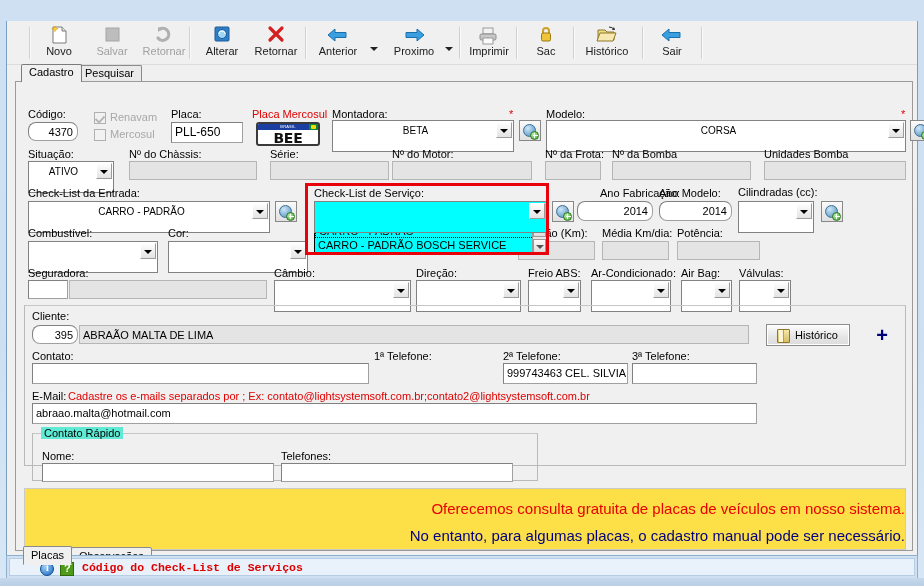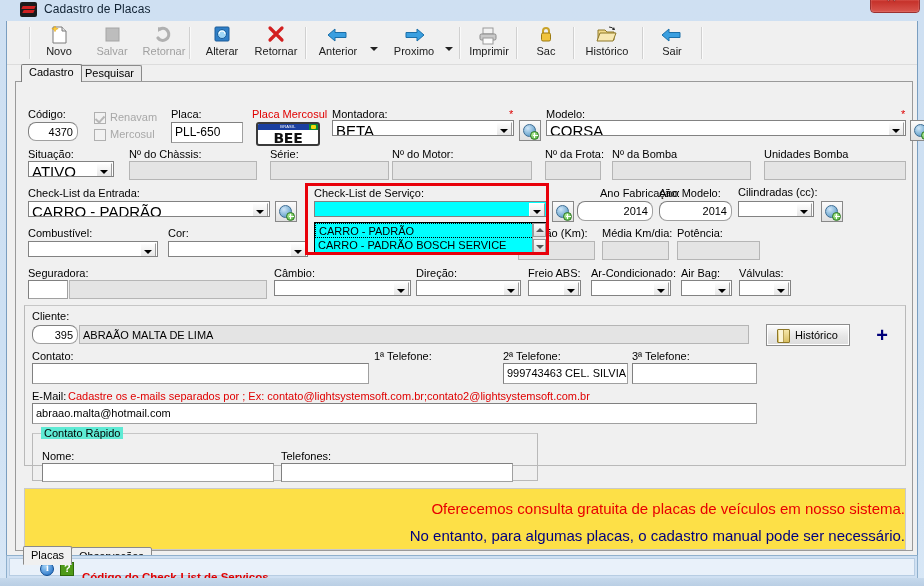--- a/index.html
+++ b/index.html
@@ -102,24 +102,24 @@
   .lbl.red{color:#e00000;}
   .inp{
     position:absolute;height:19px;box-sizing:border-box;
     border:1px solid #a0a0a0;border-top-color:#808080;border-left-color:#808080;
     background:#fff;font-size:11px;color:#000;
     padding:2px 3px 0 3px;line-height:14px;white-space:nowrap;overflow:hidden;
   }
   .inp.ro{background:#e4e4e4;border-color:#b5b5b5;}
   .inp.num{text-align:right;padding-right:4px;border-radius:8px;}
   .combo{
-    position:absolute;height:16px;box-sizing:border-box;
+    position:absolute;height:32px;box-sizing:border-box;
     border:1px solid #828282;background:#fff;
-    font-size:15px;color:#000;padding:2px 18px 0 3px;
-    line-height:15px;white-space:nowrap;overflow:hidden;
+    font-size:10px;color:#000;padding:2px 18px 0 3px;
+    line-height:15px;white-space:nowrap;overflow:hidden;text-align:center;
   }
   .combo .arw{
     position:absolute;right:1px;top:1px;width:16px;height:16px;
     background:linear-gradient(to bottom,#fdfdfd,#e3e3e3);
     border:1px solid #9b9b9b;border-top-color:#fff;border-left-color:#fff;
     box-sizing:border-box;
   }
   .combo .arw:after{
     content:"";position:absolute;left:3px;top:6px;
     border-left:4px solid transparent;border-right:4px solid transparent;
@@ -293,40 +293,33 @@
   }
   .sb-help{
     position:absolute;left:50px;top:3px;width:14px;height:14px;
     background:#4f9a18;border:1px solid #2f6a08;box-sizing:border-box;
   }
   .sb-help:after{
     content:"?";position:absolute;left:3px;top:-1px;color:#fff;
     font-size:11px;font-weight:bold;
   }
   .sb-text{
-    position:absolute;left:72px;top:12px;color:#e00000;
-    font-size:11.5px;font-weight:bold;
+    position:absolute;left:72px;top:2px;color:#e00000;
+    font-size:11.5px;font-weight:bold;font-family:Liberation Mono, monospace;
   }
   .bottom-edge{
     position:absolute;left:0;top:578px;width:924px;height:8px;
     background:linear-gradient(to bottom,#c6d9ec,#b9cee4);
   }
 </style>
 </head>
 <body>
 
 <div class="window">
 
-  <div class="titlebar">
-    <div class="title-icon"></div>
-    <div class="title-text">Cadastro de Placas</div>
-    <div class="close-btn">
-      <span class="close-x">✕</span>
-    </div>
-  </div>
 
   <div class="client">
 
     <div class="toolbar">
 
       <div class="tb-sep" style="left:22px"></div>
 
       <div class="tb-btn" style="left:23px">
         <div class="tb-icon">
           <svg width="22" height="22" viewBox="0 0 22 22" style="margin-top:1px">

